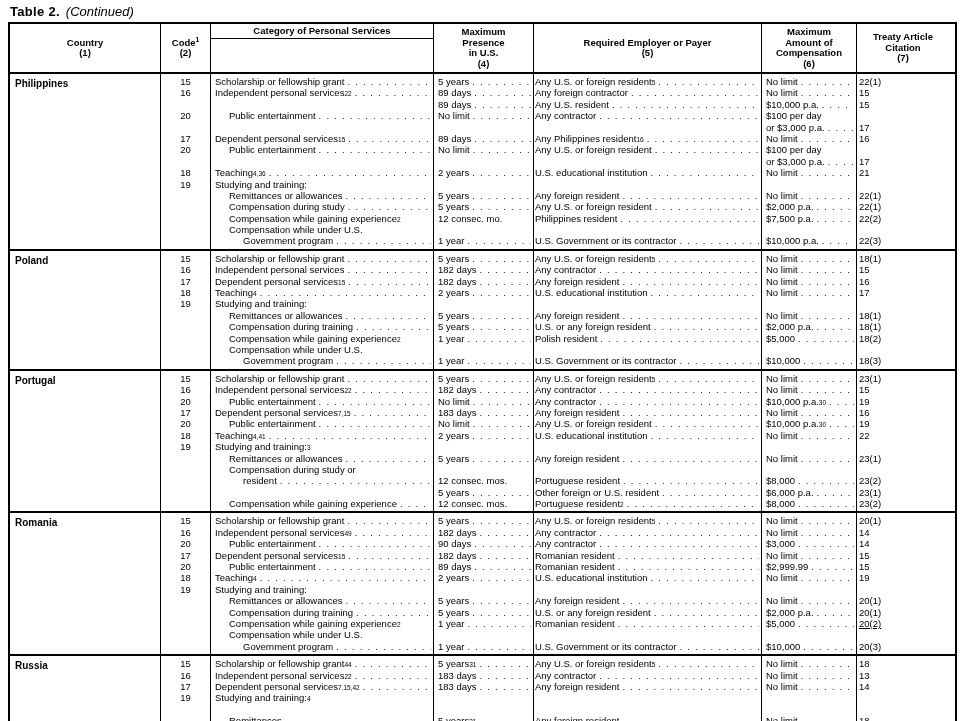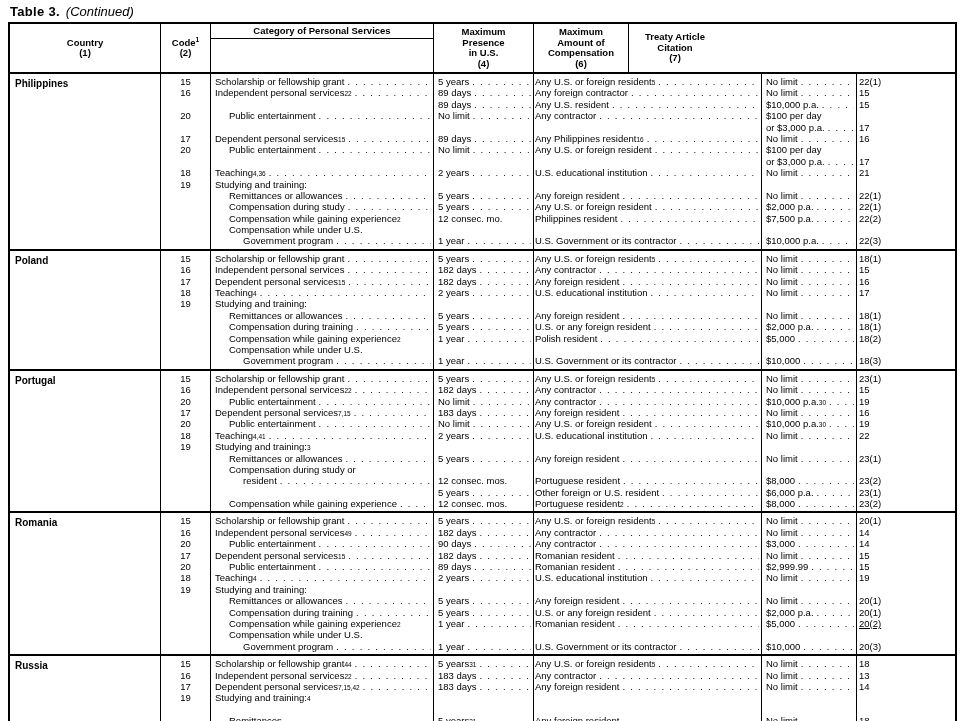--- a/index.html
+++ b/index.html
@@ -44,21 +44,21 @@
   .pad{padding-left:4px;}
   .dl{flex:1;overflow:hidden;white-space:nowrap;padding-left:3px;margin-right:2px;}
   .dl::after{content:". . . . . . . . . . . . . . . . . . . . . . . . . . . . . . . .";word-spacing:2.5px;}
 </style>
 </head>
 <body>
 
 <div class="page">
 
   <div class="title">
-    <span class="t-bold">Table 3.</span><span class="t-italic">(Continued)</span>
+    <span class="t-bold">Table 2.</span><span class="t-italic">(Continued)</span>
   </div>
 
   <div class="treaty-table">
 
     <div class="thead">
       <div class="col col-country hc">
         <div>Country</div>
         <div>(1)</div>
       </div>
       <div class="col col-code hc">
@@ -67,20 +67,24 @@
       </div>
       <div class="col col-purpose hc hc-purpose">
         <div class="cat-label">Category of Personal Services</div>
       </div>
       <div class="col col-pres hc">
         <div>Maximum
 Presence
 in U.S.</div>
         <div>(4)</div>
       </div>
+      <div class="col col-emp hc">
+        <div>Required Employer or Payer</div>
+        <div>(5)</div>
+      </div>
       <div class="col col-comp hc">
         <div>Maximum
 Amount of
 Compensation</div>
         <div>(6)</div>
       </div>
       <div class="col col-cite hc">
         <div>Treaty Article
 Citation</div>
         <div>(7)</div>

